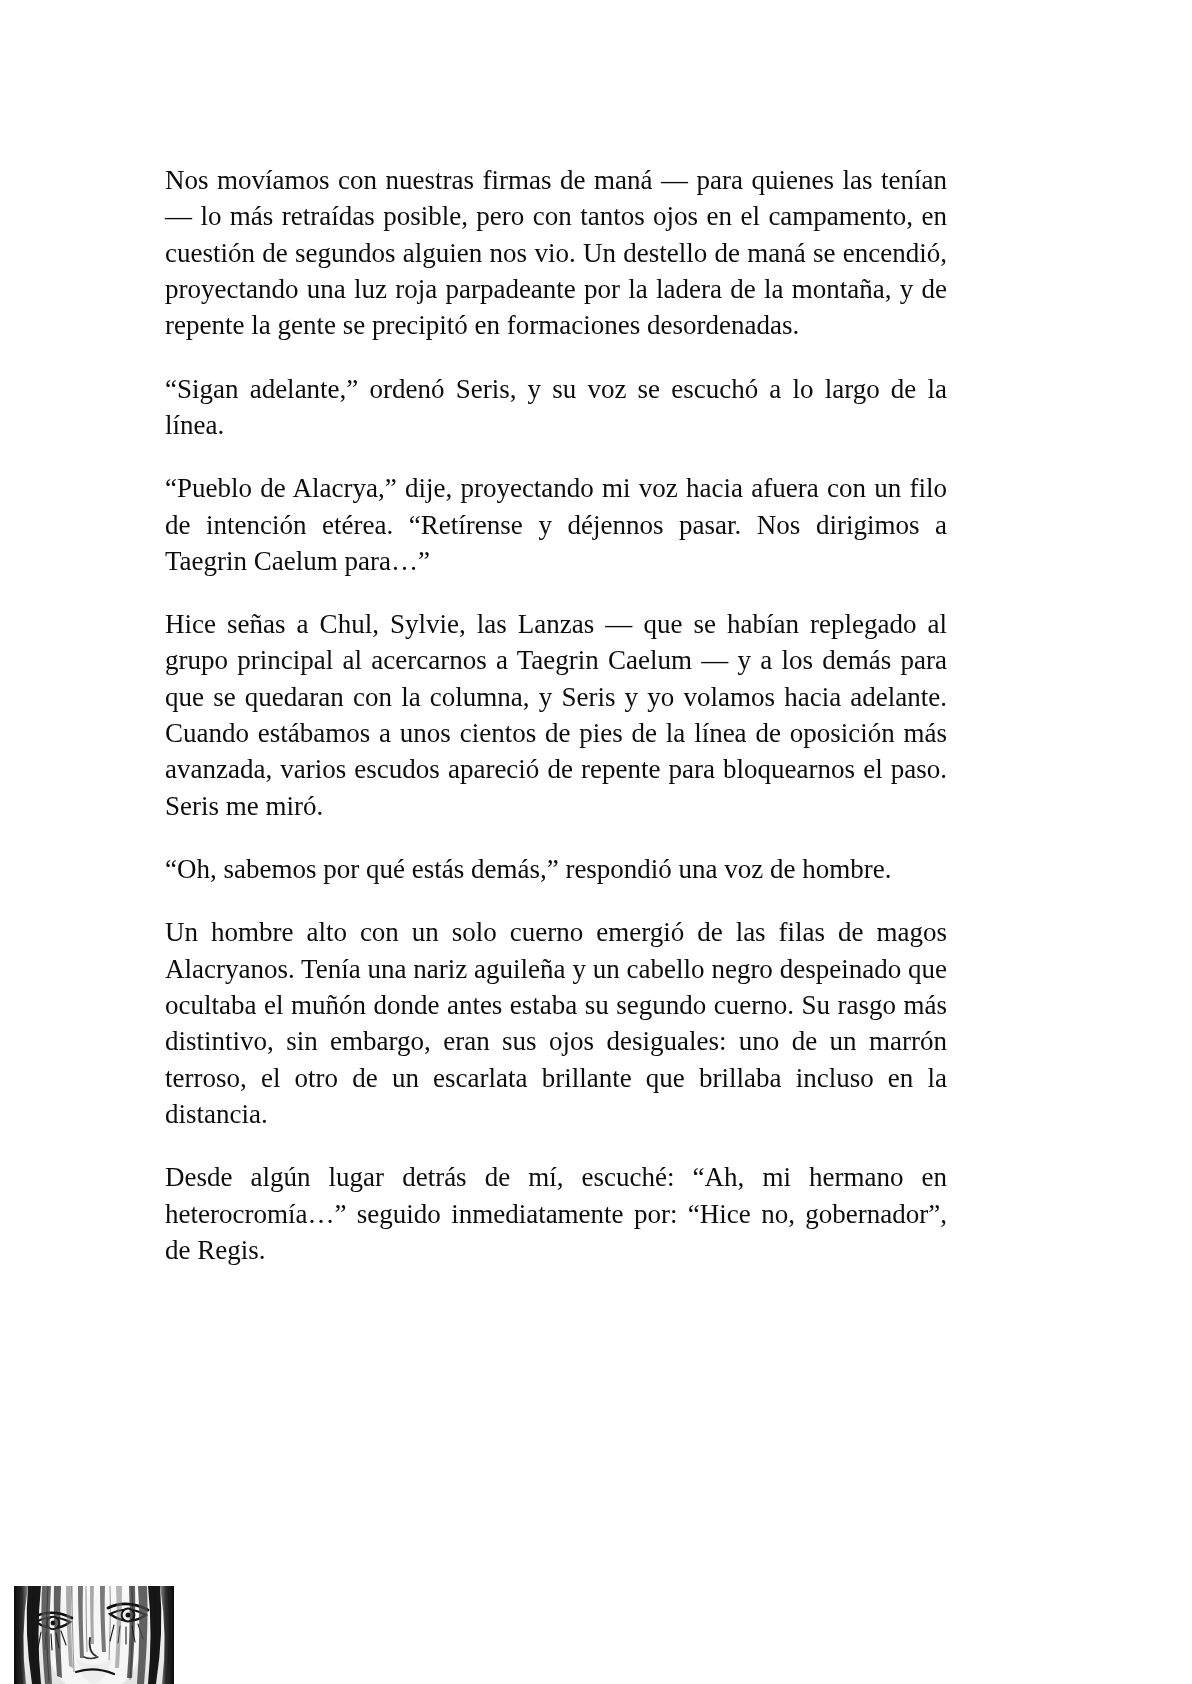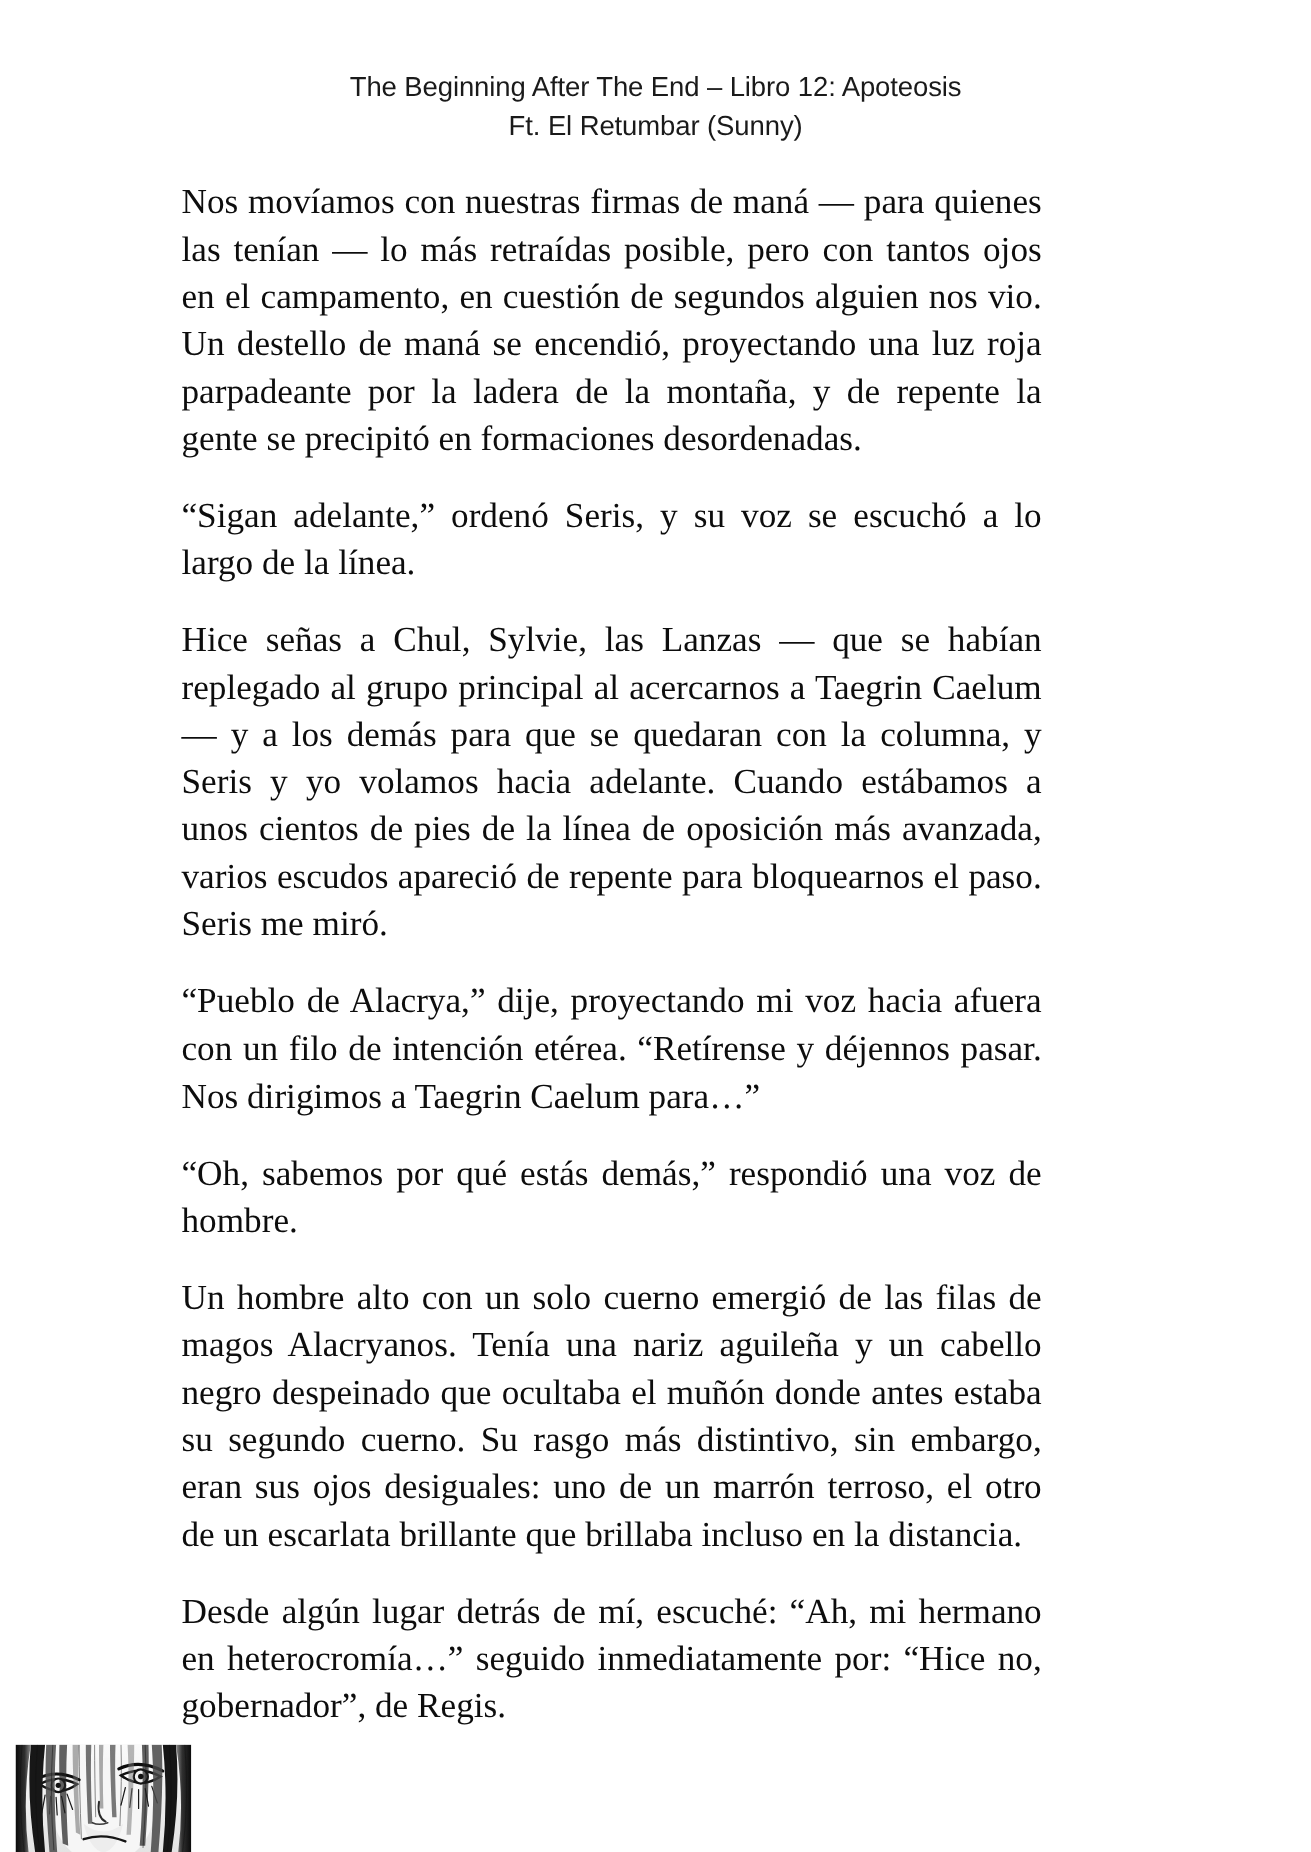--- a/index.html
+++ b/index.html
@@ -32,21 +32,21 @@
     white-space: nowrap;
   }
   .body-col {
     position: absolute;
     top: 162px;
     left: 165px;
     width: 782px;
   }
   .para {
     font-family: "Liberation Serif", "DejaVu Serif", serif;
-    font-size: 32px;
+    font-size: 27px;
     line-height: 1.345;
     color: #0d0d0d;
     text-align: justify;
     text-justify: inter-word;
     margin: 0 0 27px 0;
     hyphens: none;
   }
   .para:last-child {
     margin-bottom: 0;
   }
@@ -64,30 +64,26 @@
   }
   .art svg {
     display: block;
   }
 </style>
 </head>
 <body>
 
 <div class="page">
 
-  <div class="header">
-    <span class="header-line">The Beginning After The End – Libro 12: Apoteosis</span>
-    <span class="header-line">Ft. El Retumbar (Sunny)</span>
-  </div>
 
   <div class="body-col">
     <p class="para last-line-left">Nos movíamos con nuestras firmas de maná — para quienes las tenían — lo más retraídas posible, pero con tantos ojos en el campamento, en cuestión de segundos alguien nos vio. Un destello de maná se encendió, proyectando una luz roja parpadeante por la ladera de la montaña, y de repente la gente se precipitó en formaciones desordenadas.</p>
     <p class="para last-line-left">“Sigan adelante,” ordenó Seris, y su voz se escuchó a lo largo de la línea.</p>
+    <p class="para last-line-left">“Pueblo de Alacrya,” dije, proyectando mi voz hacia afuera con un filo de intención etérea. “Retírense y déjennos pasar. Nos dirigimos a Taegrin Caelum para…”</p>
     <p class="para last-line-left">Hice señas a Chul, Sylvie, las Lanzas — que se habían replegado al grupo principal al acercarnos a Taegrin Caelum — y a los demás para que se quedaran con la columna, y Seris y yo volamos hacia adelante. Cuando estábamos a unos cientos de pies de la línea de oposición más avanzada, varios escudos apareció de repente para bloquearnos el paso. Seris me miró.</p>
-    <p class="para last-line-left">“Pueblo de Alacrya,” dije, proyectando mi voz hacia afuera con un filo de intención etérea. “Retírense y déjennos pasar. Nos dirigimos a Taegrin Caelum para…”</p>
     <p class="para last-line-left">“Oh, sabemos por qué estás demás,” respondió una voz de hombre.</p>
     <p class="para last-line-left">Un hombre alto con un solo cuerno emergió de las filas de magos Alacryanos. Tenía una nariz aguileña y un cabello negro despeinado que ocultaba el muñón donde antes estaba su segundo cuerno. Su rasgo más distintivo, sin embargo, eran sus ojos desiguales: uno de un marrón terroso, el otro de un escarlata brillante que brillaba incluso en la distancia.</p>
     <p class="para last-line-left">Desde algún lugar detrás de mí, escuché: “Ah, mi hermano en heterocromía…” seguido inmediatamente por: “Hice no, gobernador”, de Regis.</p>
   </div>
 
   <div class="art">
     <svg width="160" height="98" viewBox="0 0 160 98" xmlns="http://www.w3.org/2000/svg" aria-hidden="true">
       <defs>
         <linearGradient id="skin" x1="0" y1="0" x2="0" y2="1">
           <stop offset="0%" stop-color="#fafafa"></stop>

